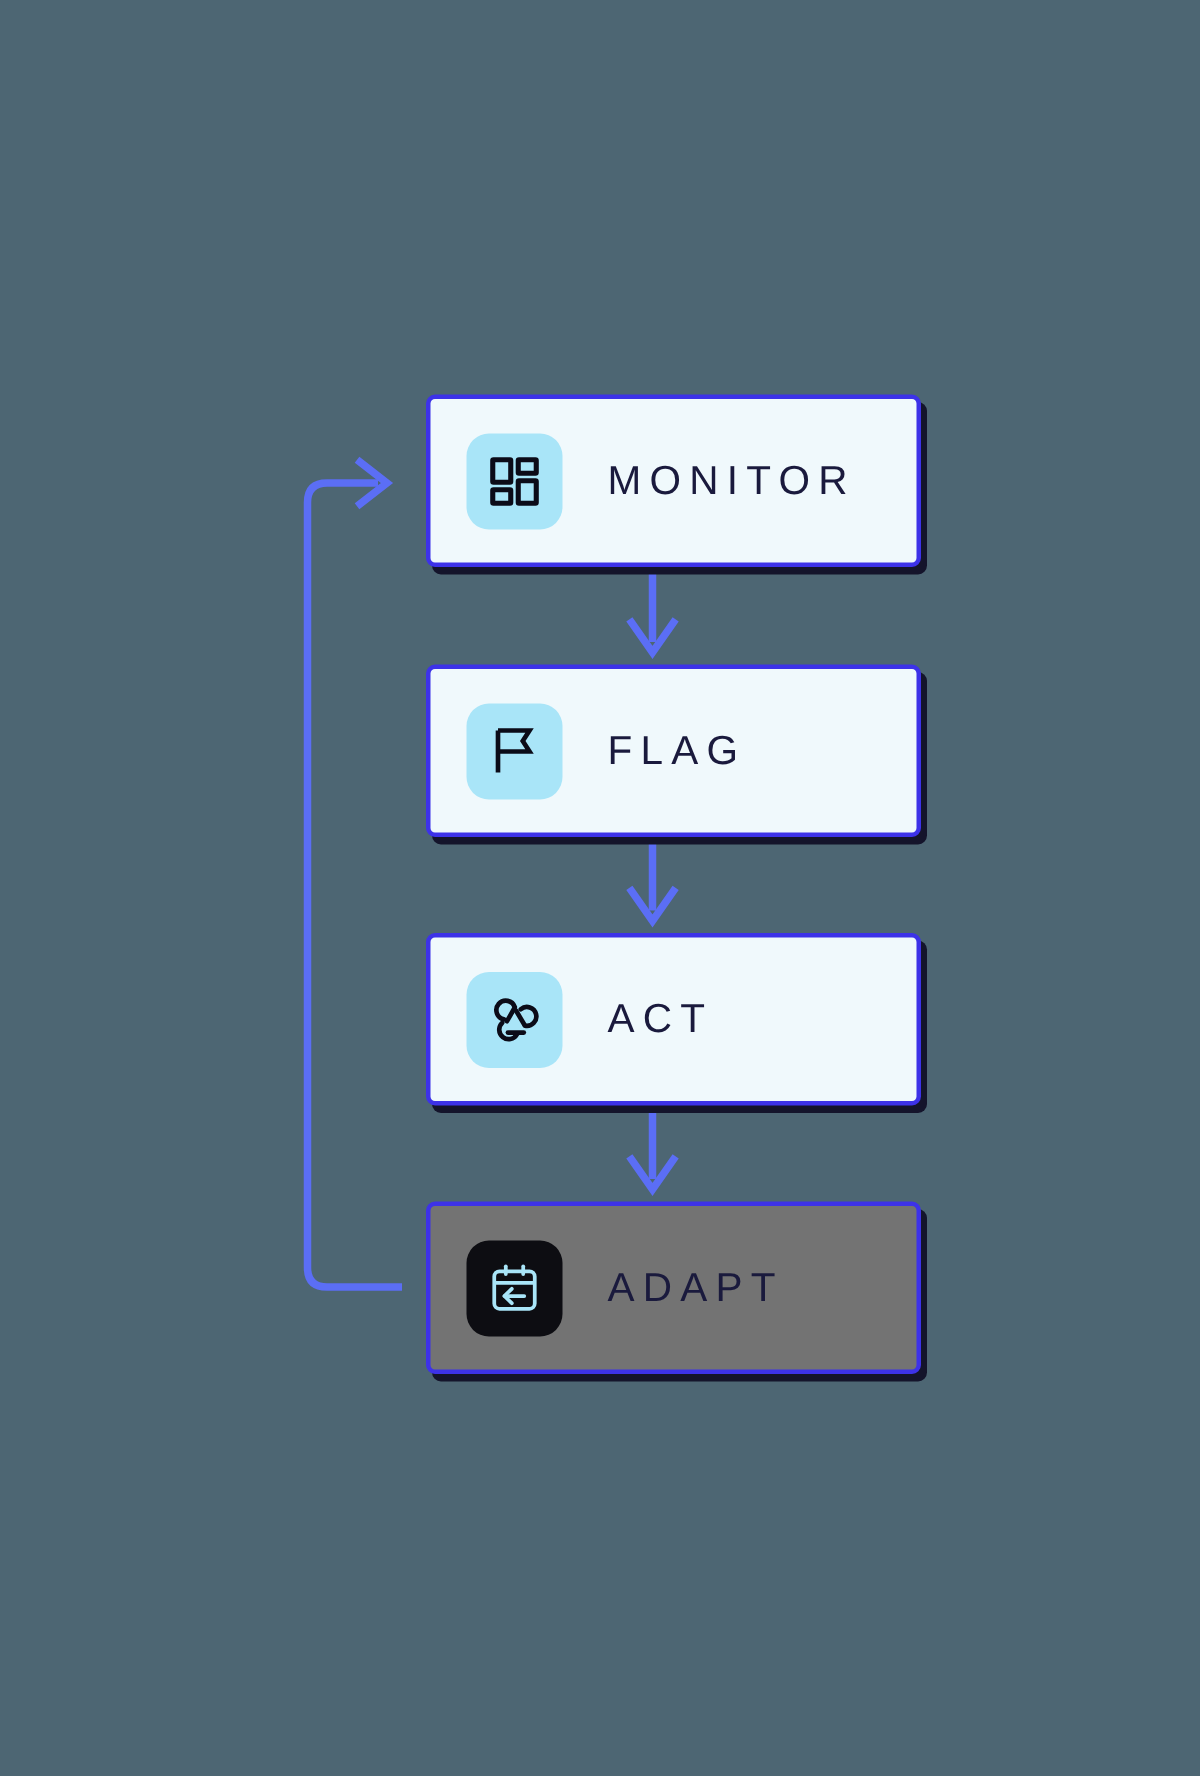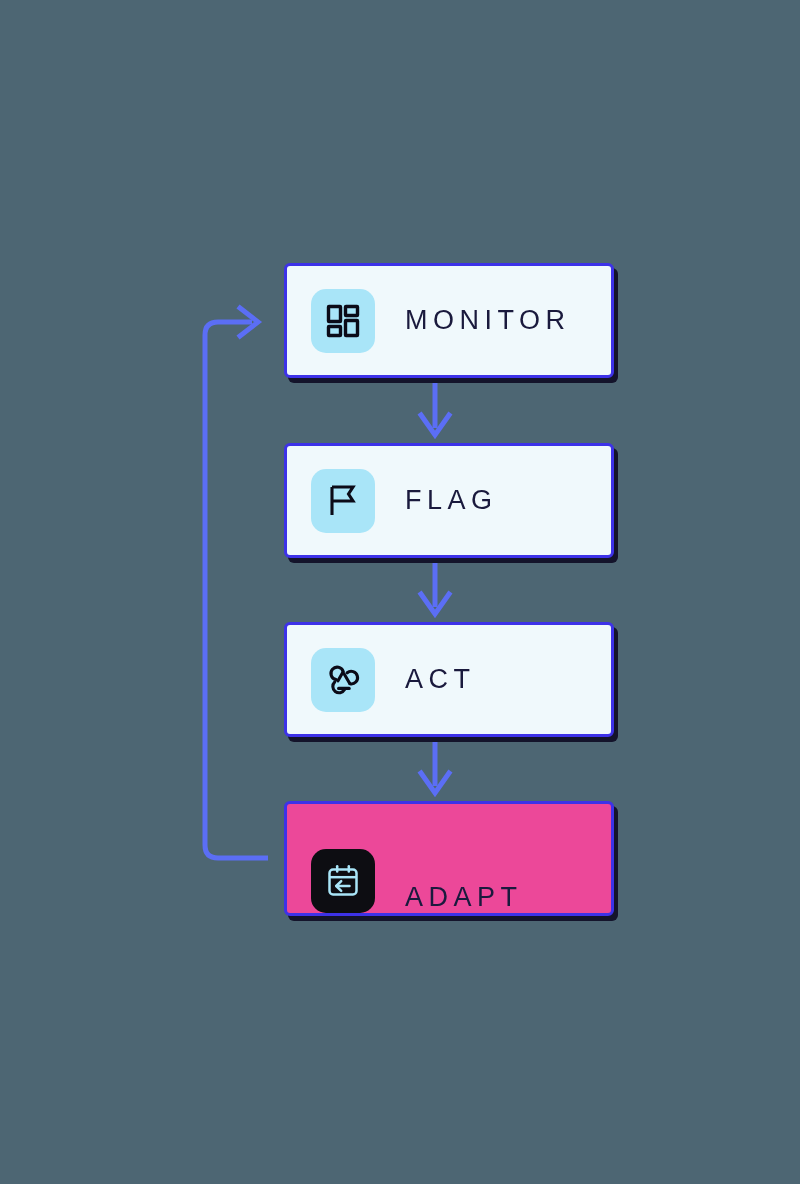--- a/index.html
+++ b/index.html
@@ -39,22 +39,21 @@
     box-sizing: border-box;
     display: flex;
     align-items: center;
     border: 3px solid #3d32e8;
     border-radius: 6px;
     background: #f0f9fc;
     box-shadow: 4px 5px 0 0 #14142b;
     z-index: 2;
   }
   .card.is-highlight {
-    background: #ec4899;
-    align-items: flex-end;
+    background: #737373;
   }
 
   .card-icon {
     width: 64px;
     height: 64px;
     margin-left: 24px;
     border-radius: 15px;
     background: #a9e5f8;
     display: flex;
     align-items: center;

